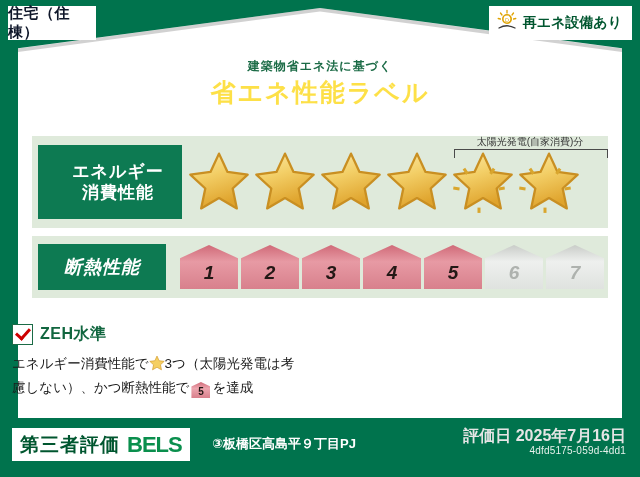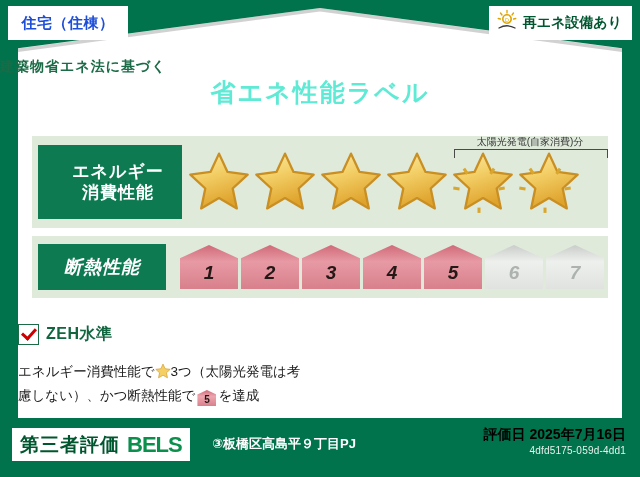--- a/index.html
+++ b/index.html
@@ -18,39 +18,39 @@
     clip-path:polygon(0% 9.8%, 50% 0%, 100% 9.8%, 100% 100%, 0% 100%);
   }
   
   #roofline{
     position:absolute;left:18px;top:8px;width:604px;height:44px;
     clip-path:polygon(0% 92%, 50% 0%, 100% 92%, 100% 100%, 50% 8%, 0% 100%);
     background:rgba(0,0,0,.18);
   }
   
   #tag-house{
-    position:absolute;left:8px;top:6px;width:120px;height:34px;
+    position:absolute;left:8px;top:6px;width:88px;height:34px;
     background:#fff;display:flex;align-items:center;justify-content:center;
-    color:#1d4ed8;font-weight:bold;font-size:15px;letter-spacing:.5px;
+    color:#0f172a;font-weight:bold;font-size:15px;letter-spacing:.5px;
   }
   
   #tag-renew{
     position:absolute;right:8px;top:6px;height:34px;
     background:#fff;display:flex;align-items:center;gap:4px;
     padding:0 10px 0 6px;
   }
   #tag-renew .txt{color:#00562f;font-weight:bold;font-size:14px;}
   
   #subtitle{
-    position:absolute;top:58px;left:0;width:640px;text-align:left;
-    color:#1b6b46;font-size:14px;font-weight:bold;letter-spacing:1px;
+    position:absolute;top:58px;left:0;width:640px;text-align:center;
+    color:#1b6b46;font-size:12px;font-weight:bold;letter-spacing:1px;
   }
   #title{
     position:absolute;top:76px;left:0;width:640px;text-align:center;
-    color:#5eead4;font-size:25px;font-weight:bold;letter-spacing:2px;
+    color:#fde047;font-size:25px;font-weight:bold;letter-spacing:2px;
   }
   
   .row{
     position:absolute;left:32px;width:576px;
     background:#dfeadb;display:flex;align-items:center;
   }
   #row-energy{top:136px;height:92px;}
   #row-insul{top:236px;height:62px;font-style:italic;}
   .row-label{
     background:#0d7a52;color:#fff;font-weight:bold;
@@ -83,54 +83,54 @@
     display:flex;align-items:flex-end;justify-content:center;
     font-size:19px;font-weight:bold;
     clip-path:polygon(0% 30%, 50% 0%, 100% 30%, 100% 100%, 0% 100%);
   }
   .badge span{padding-bottom:5px;}
   .badge.on{background:linear-gradient(180deg,#d06a78 0%,#e79aa4 38%,#d8808c 100%);color:#231815;}
   .badge.off{background:linear-gradient(180deg,#c9ccc8 0%,#eef0ee 38%,#dfe2df 100%);color:#aeb2ae;}
 
   
   .note{position:absolute;width:286px;}
-  #note-left{left:18px;top:322px;}
+  #note-left{left:12px;top:322px;}
   #note-right{left:330px;top:322px;}
   .note-head{display:flex;align-items:center;gap:7px;height:24px;}
   .chk{
     width:19px;height:19px;border:1.6px solid #1b6b46;background:#fff;
     position:relative;flex:none;
   }
   .chk:after{
     content:"";position:absolute;left:3px;top:3px;width:11px;height:6px;
     border-left:3px solid #cc0000;border-bottom:3px solid #cc0000;
     transform:rotate(-48deg);
   }
   .note-title{color:#11663f;font-size:16px;font-weight:bold;letter-spacing:.5px;white-space:nowrap;}
   .note-body{
-    margin-top:16px;font-size:13.5px;color:#1a1a1a;line-height:1.55;
+    margin-top:8px;font-size:13.5px;color:#1a1a1a;line-height:1.55;
   }
   .inline-star{display:inline-block;vertical-align:-3px;}
   .inline-badge{
     display:inline-block;width:19px;height:16px;vertical-align:-3px;margin:0 2px;
     background:linear-gradient(180deg,#d06a78 0%,#eda6af 40%,#d8808c 100%);
     clip-path:polygon(0% 28%, 50% 0%, 100% 28%, 100% 100%, 0% 100%);
     color:#231815;font-size:10px;font-weight:bold;text-align:center;line-height:19px;
   }
   #zehm-logo{display:inline-flex;align-items:center;gap:2px;vertical-align:-7px;margin-left:2px;}
   
   #bottom{position:absolute;left:0;bottom:0;width:640px;height:59px;background:#00734d;}
   #bels{
     position:absolute;left:12px;top:10px;height:33px;background:#fff;
     display:flex;align-items:center;gap:7px;padding:0 8px;
   }
   #bels .jp{color:#00562f;font-size:19px;font-weight:bold;letter-spacing:1px;}
   #bels .en{color:#0a8f4d;font-size:22px;font-weight:bold;letter-spacing:-1px;}
   #addr{position:absolute;left:212px;top:17px;color:#fff;font-size:13px;font-weight:bold;}
-  #date{position:absolute;right:14px;top:8px;color:#000000;font-size:14px;font-weight:bold;text-align:left;}
+  #date{position:absolute;right:14px;top:8px;color:#e5e5e5;font-size:16px;font-weight:bold;text-align:left;}
   #docid{position:absolute;right:14px;top:27px;color:#e6f2ec;font-size:10px;text-align:right;letter-spacing:.2px;}
 </style>
 </head>
 <body>
 
 <div id="frame">
   <div id="inner"></div>
   <div id="roofline"></div>
 
   <div id="tag-house">

